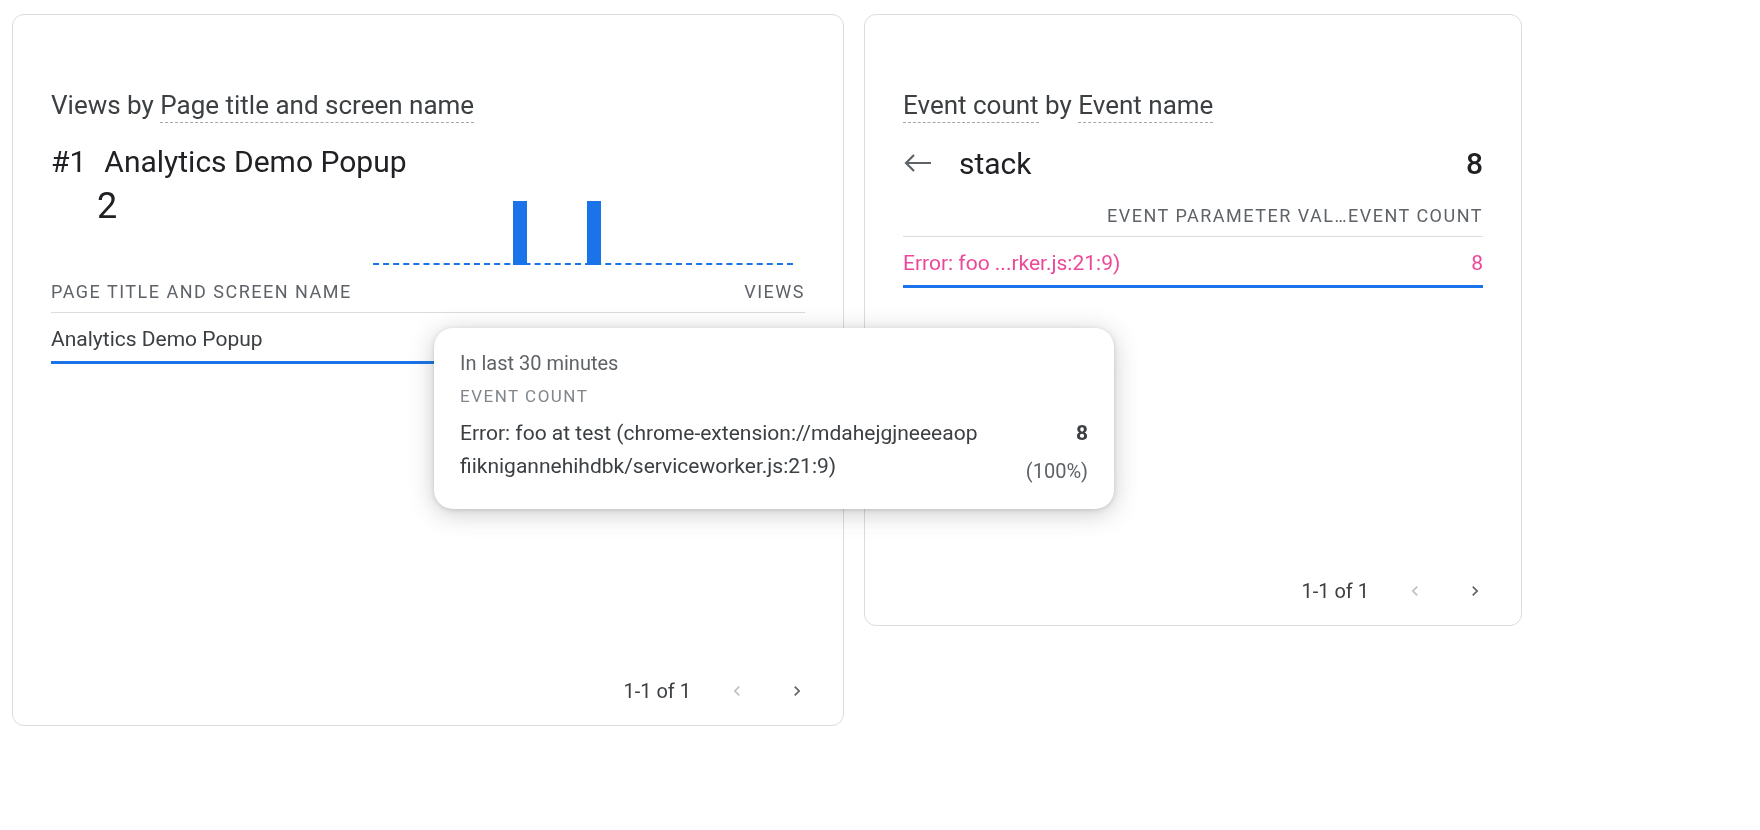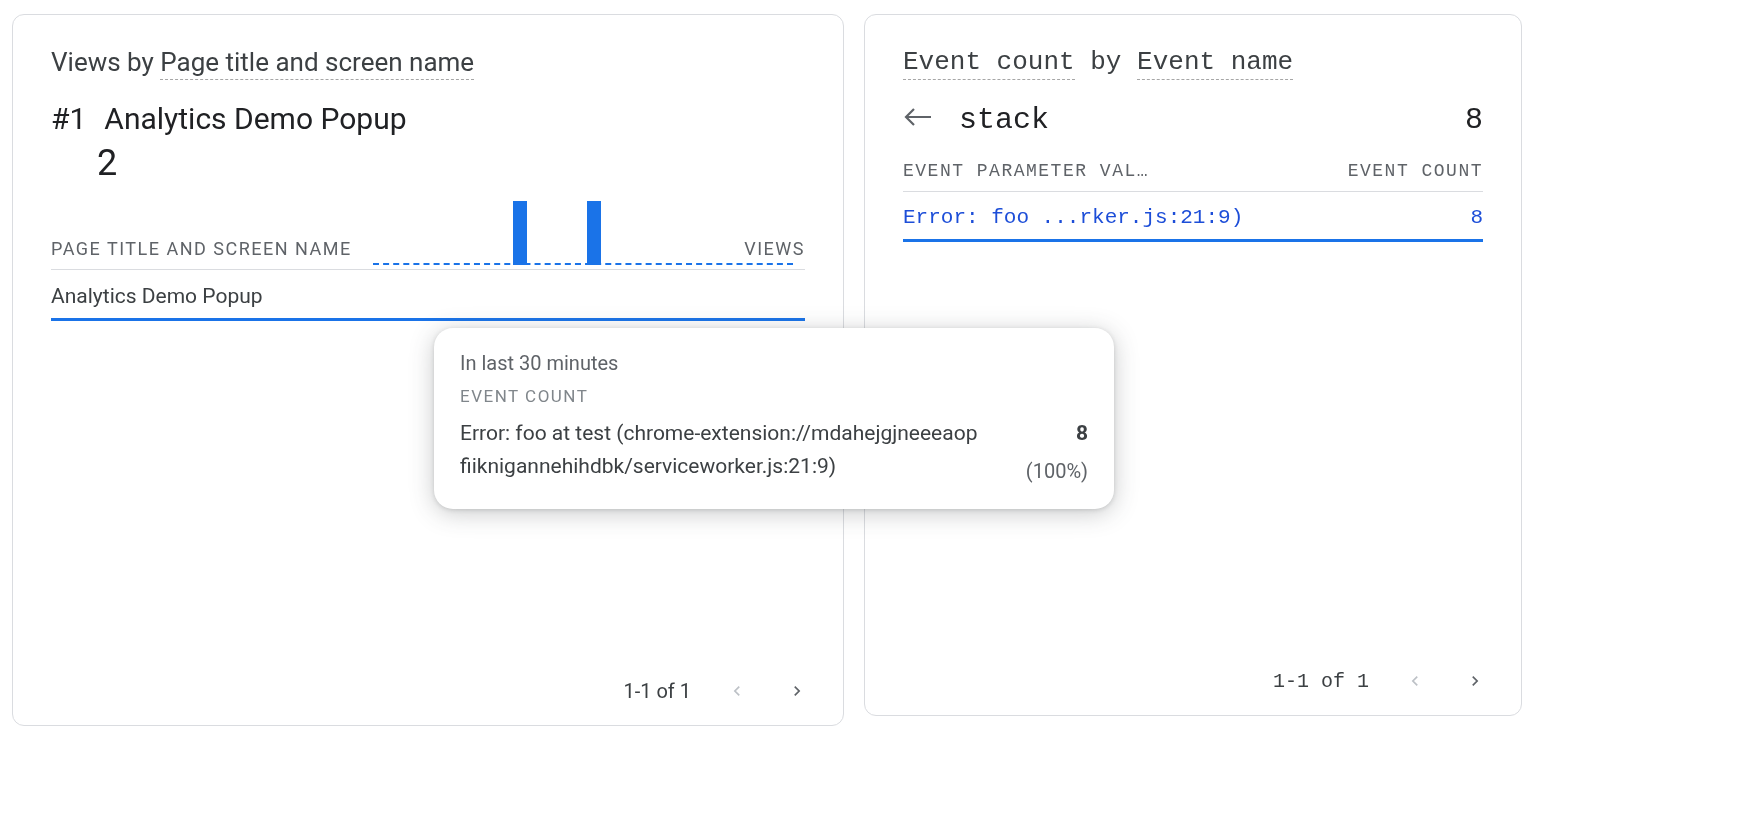--- a/index.html
+++ b/index.html
@@ -22,28 +22,28 @@
   .card-left {
     left: 12px;
     top: 14px;
     width: 832px;
     height: 712px;
   }
   .card-right {
     left: 864px;
     top: 14px;
     width: 658px;
-    height: 702px;
-    font-family: Liberation Mono, monospace;
+    height: 612px;
   }
   .card-title {
     font-size: 26px;
     font-weight: 400;
     color: #3c4043;
     margin-bottom: 24px;
+    margin-top: 43px;
   }
   .dimension-link {
     border-bottom: 1px dashed rgba(0,0,0,0.35);
     cursor: pointer;
     padding-bottom: 2px;
   }
   .rank-row {
     display: flex;
     align-items: baseline;
     gap: 18px;
@@ -157,35 +157,35 @@
     font-weight: 400;
     color: #202124;
   }
   .detail-value {
     font-size: 30px;
     font-weight: 500;
     color: #202124;
   }
   .r-table-header {
     display: flex;
-    justify-content: space-between;
+    justify-content: flex-end;
     align-items: center;
     padding-bottom: 10px;
     border-bottom: 1px solid #dadce0;
     font-size: 18px;
     letter-spacing: 1.5px;
     color: #5f6368;
   }
   .r-row {
     display: flex;
     justify-content: space-between;
     align-items: flex-end;
     padding: 14px 0 10px 0;
     font-size: 21px;
-    color: #1d4ed8;
+    color: #ec4899;
     border-bottom: 3px solid #1a73e8;
   }
 
   
   .tooltip {
     position: absolute;
     left: 434px;
     top: 328px;
     width: 680px;
     background: #fff;

